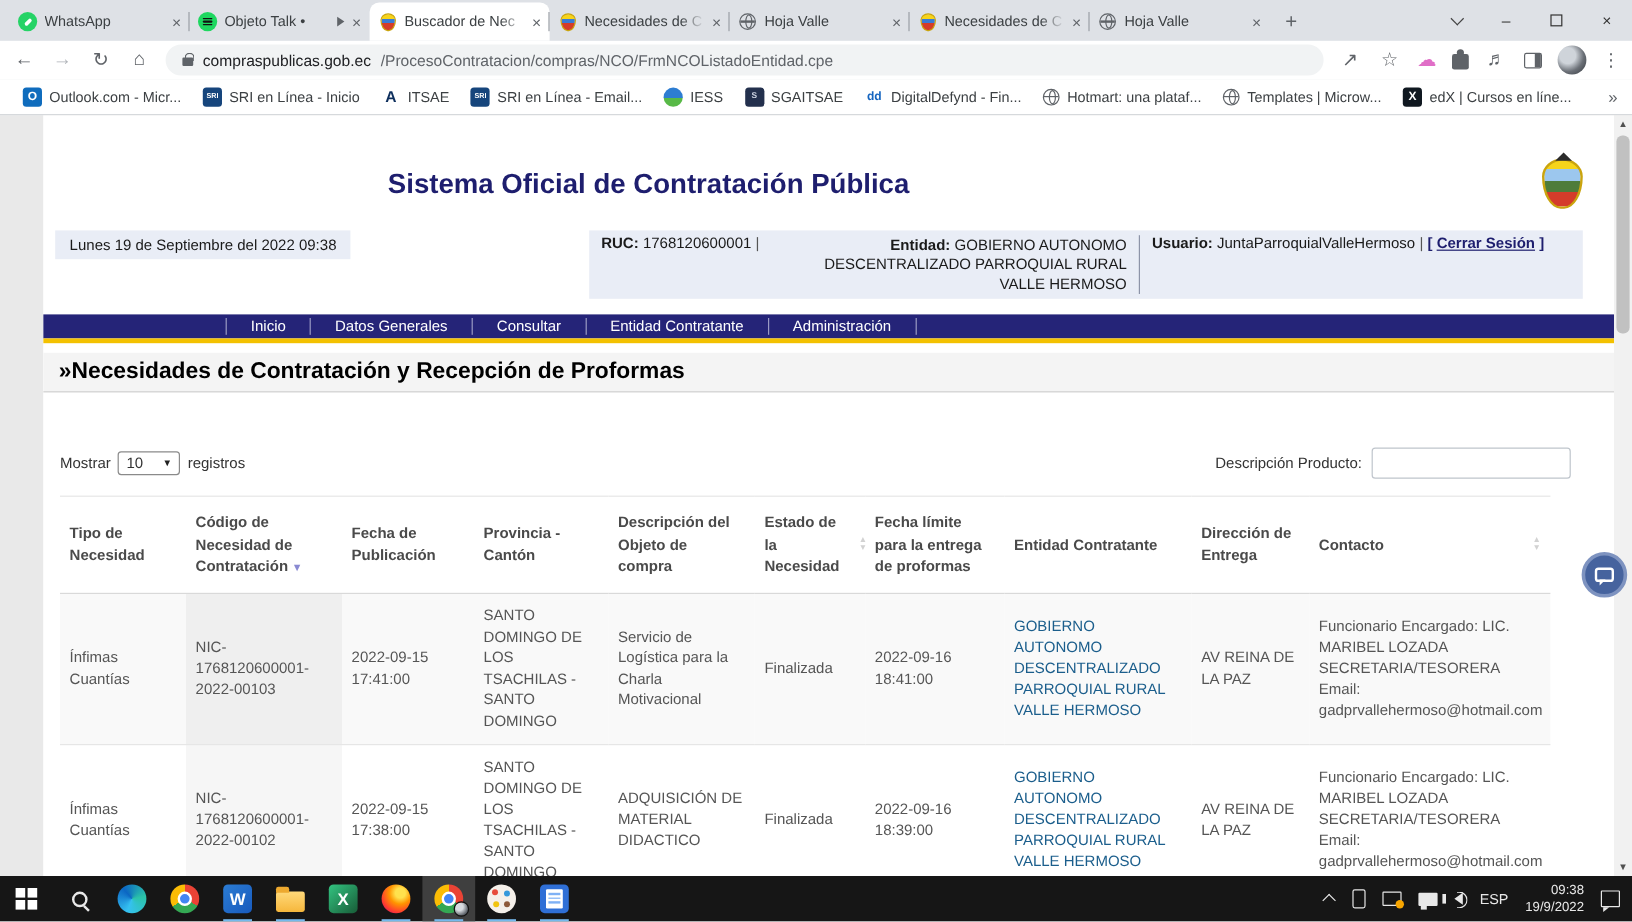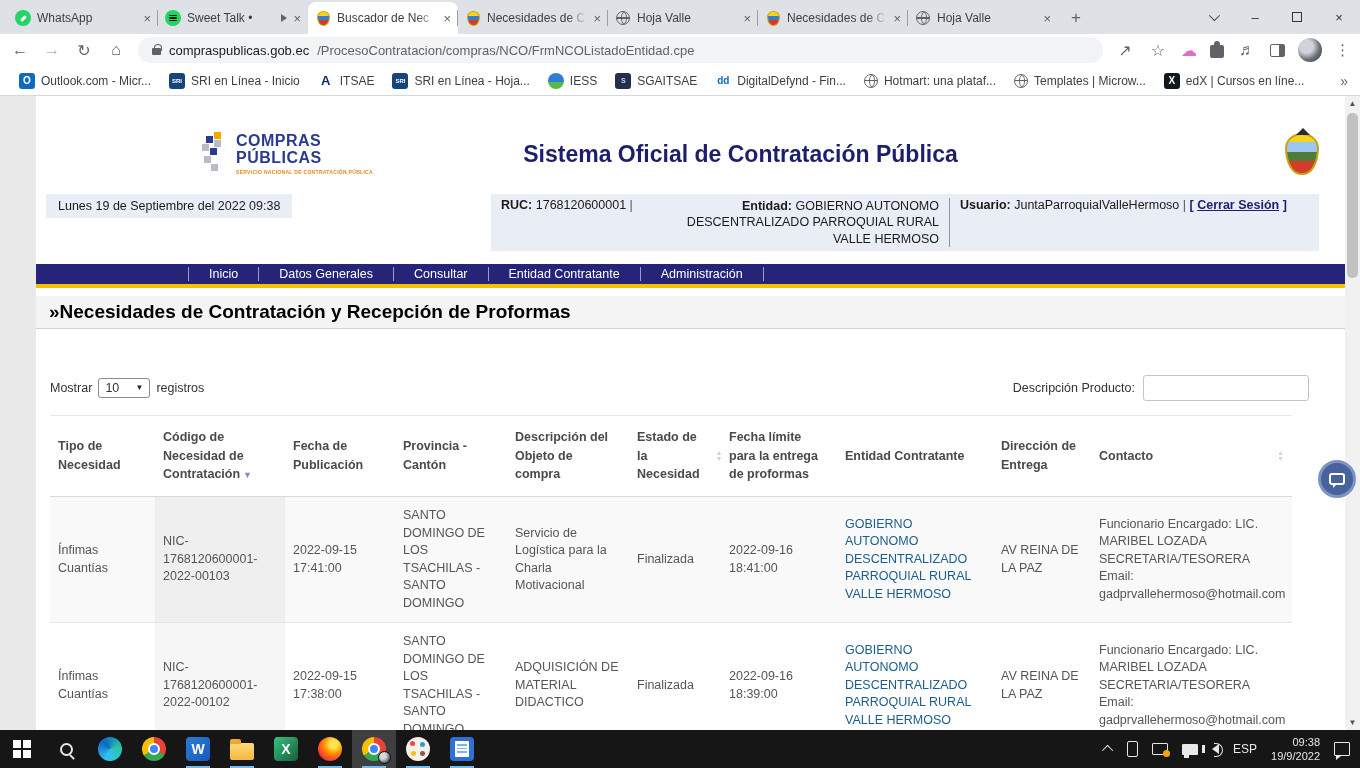--- a/index.html
+++ b/index.html
@@ -183,21 +183,21 @@
       <span class="favicon fav-whatsapp"></span>
       <span class="title">WhatsApp</span>
       <span class="close">×</span>
     </div>
     <div class="tab">
       <span class="favicon fav-spotify" style="display:flex">
           <i></i>
           <i></i>
           <i></i>
         </span>
-      <span class="title">Sweet Talk •</span>
+      <span class="title">Objeto Talk •</span>
       <span class="audio-ico"></span>
       <span class="close">×</span>
     </div>
     <div class="tab active">
       <span class="favicon">
           <span class="fav-crest"></span>
         </span>
       <span class="title">Buscador de Nec</span>
       <span class="close">×</span>
     </div>
@@ -272,21 +272,21 @@
     <span class="bm">
         <span class="bmicon bi-sri">SRI</span>
         <span>SRI en Línea - Inicio</span>
       </span>
     <span class="bm">
         <span class="bmicon bi-itsae">A</span>
         <span>ITSAE</span>
       </span>
     <span class="bm">
         <span class="bmicon bi-sri">SRI</span>
-        <span>SRI en Línea - Hoja...</span>
+        <span>SRI en Línea - Email...</span>
       </span>
     <span class="bm">
         <span class="bmicon bi-iess"></span>
         <span>IESS</span>
       </span>
     <span class="bm">
         <span class="bmicon bi-sgaitsae">S</span>
         <span>SGAITSAE</span>
       </span>
     <span class="bm">
@@ -305,36 +305,20 @@
         <span class="bmicon bi-edx">X</span>
         <span>edX | Cursos en líne...</span>
       </span>
     <span class="bm-overflow">»</span>
   </div>
 
   <div class="content">
     <div class="page">
 
       <div class="page-header">
-        <div class="cp-logo">
-          <span class="cp-pix">
-            <i style="left:12px;top:0;background:#f5a800"></i>
-            <i style="left:4px;top:4px;background:#2b3990"></i>
-            <i style="left:12px;top:8px;background:#b9bcc4"></i>
-            <i style="left:0;top:12px;background:#b9bcc4"></i>
-            <i style="left:8px;top:16px;background:#2b3990"></i>
-            <i style="left:2px;top:24px;background:#b9bcc4"></i>
-            <i style="left:9px;top:32px;background:#b9bcc4"></i>
-          </span>
-          <span class="cp-text">
-            <div class="l1">COMPRAS</div>
-            <div class="l2">PÚBLICAS</div>
-            <div class="tag">SERVICIO NACIONAL DE CONTRATACIÓN PÚBLICA</div>
-          </span>
-        </div>
         <div class="main-title">Sistema Oficial de Contratación Pública</div>
         <div class="gov">
           <span class="crest-big"></span>
         </div>
       </div>
 
       <div class="info-row">
         <div class="date-box">Lunes 19 de Septiembre del 2022 09:38</div>
         <div class="session-box">
           <div class="ruc-cell">

